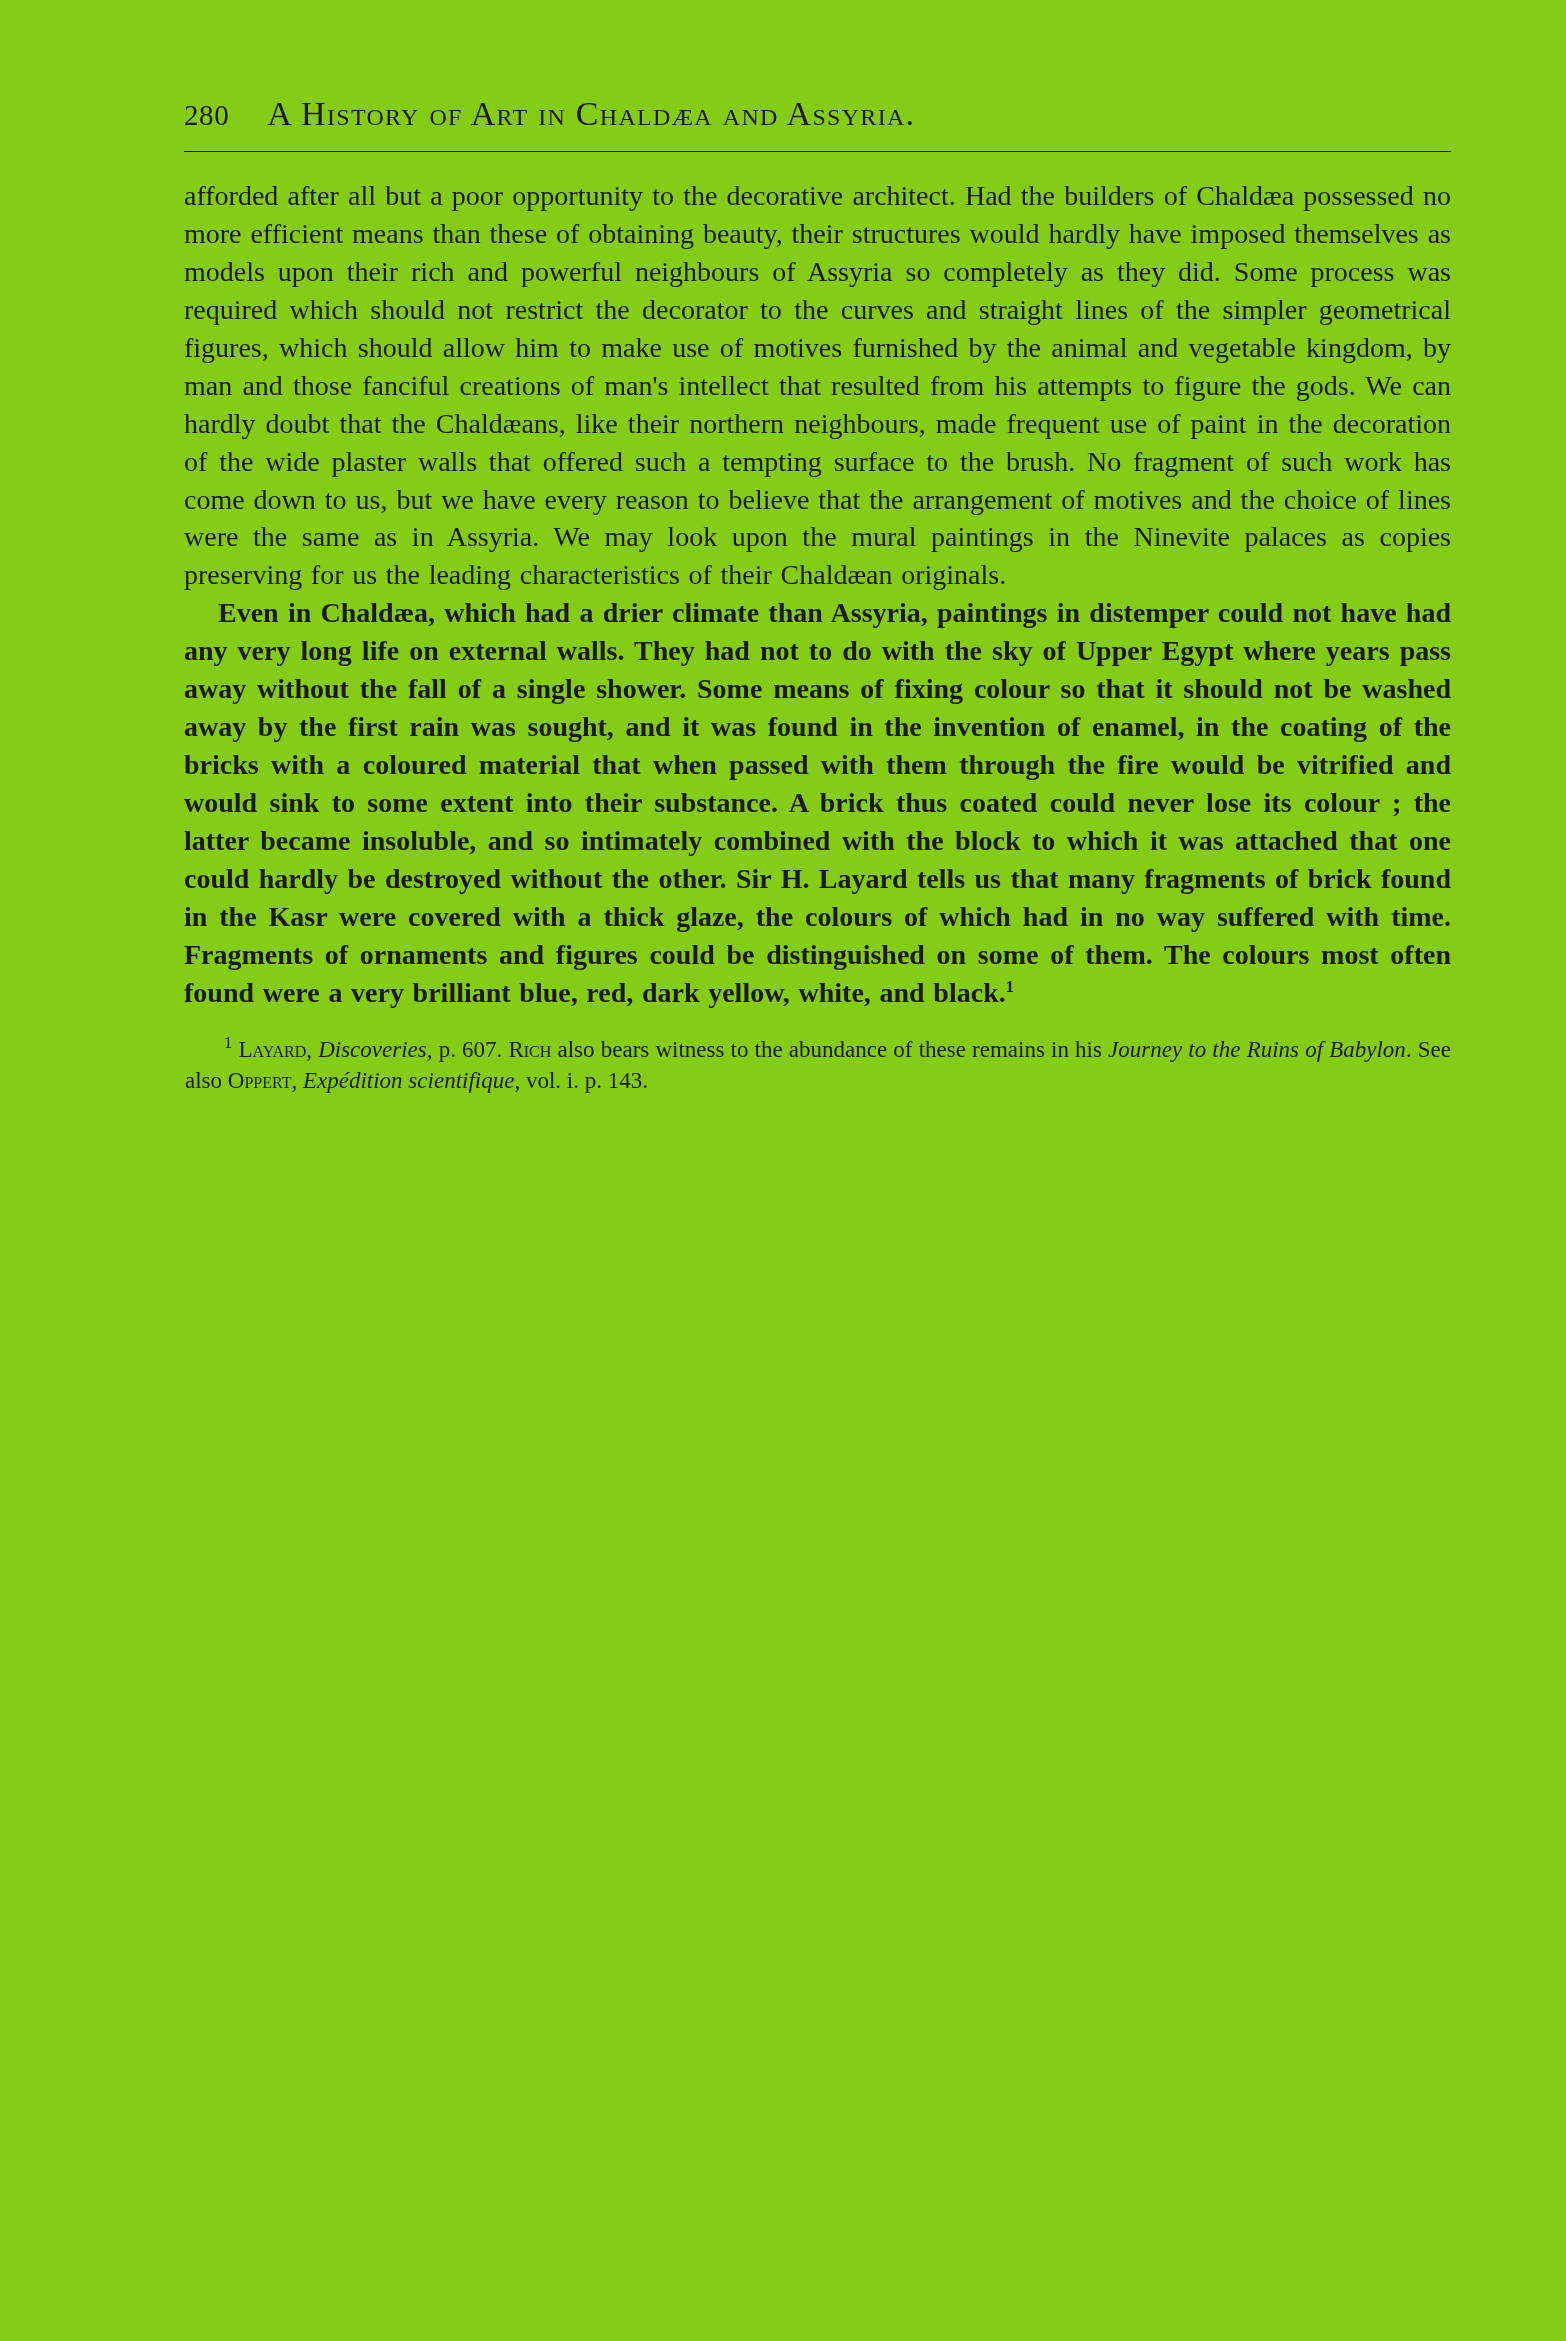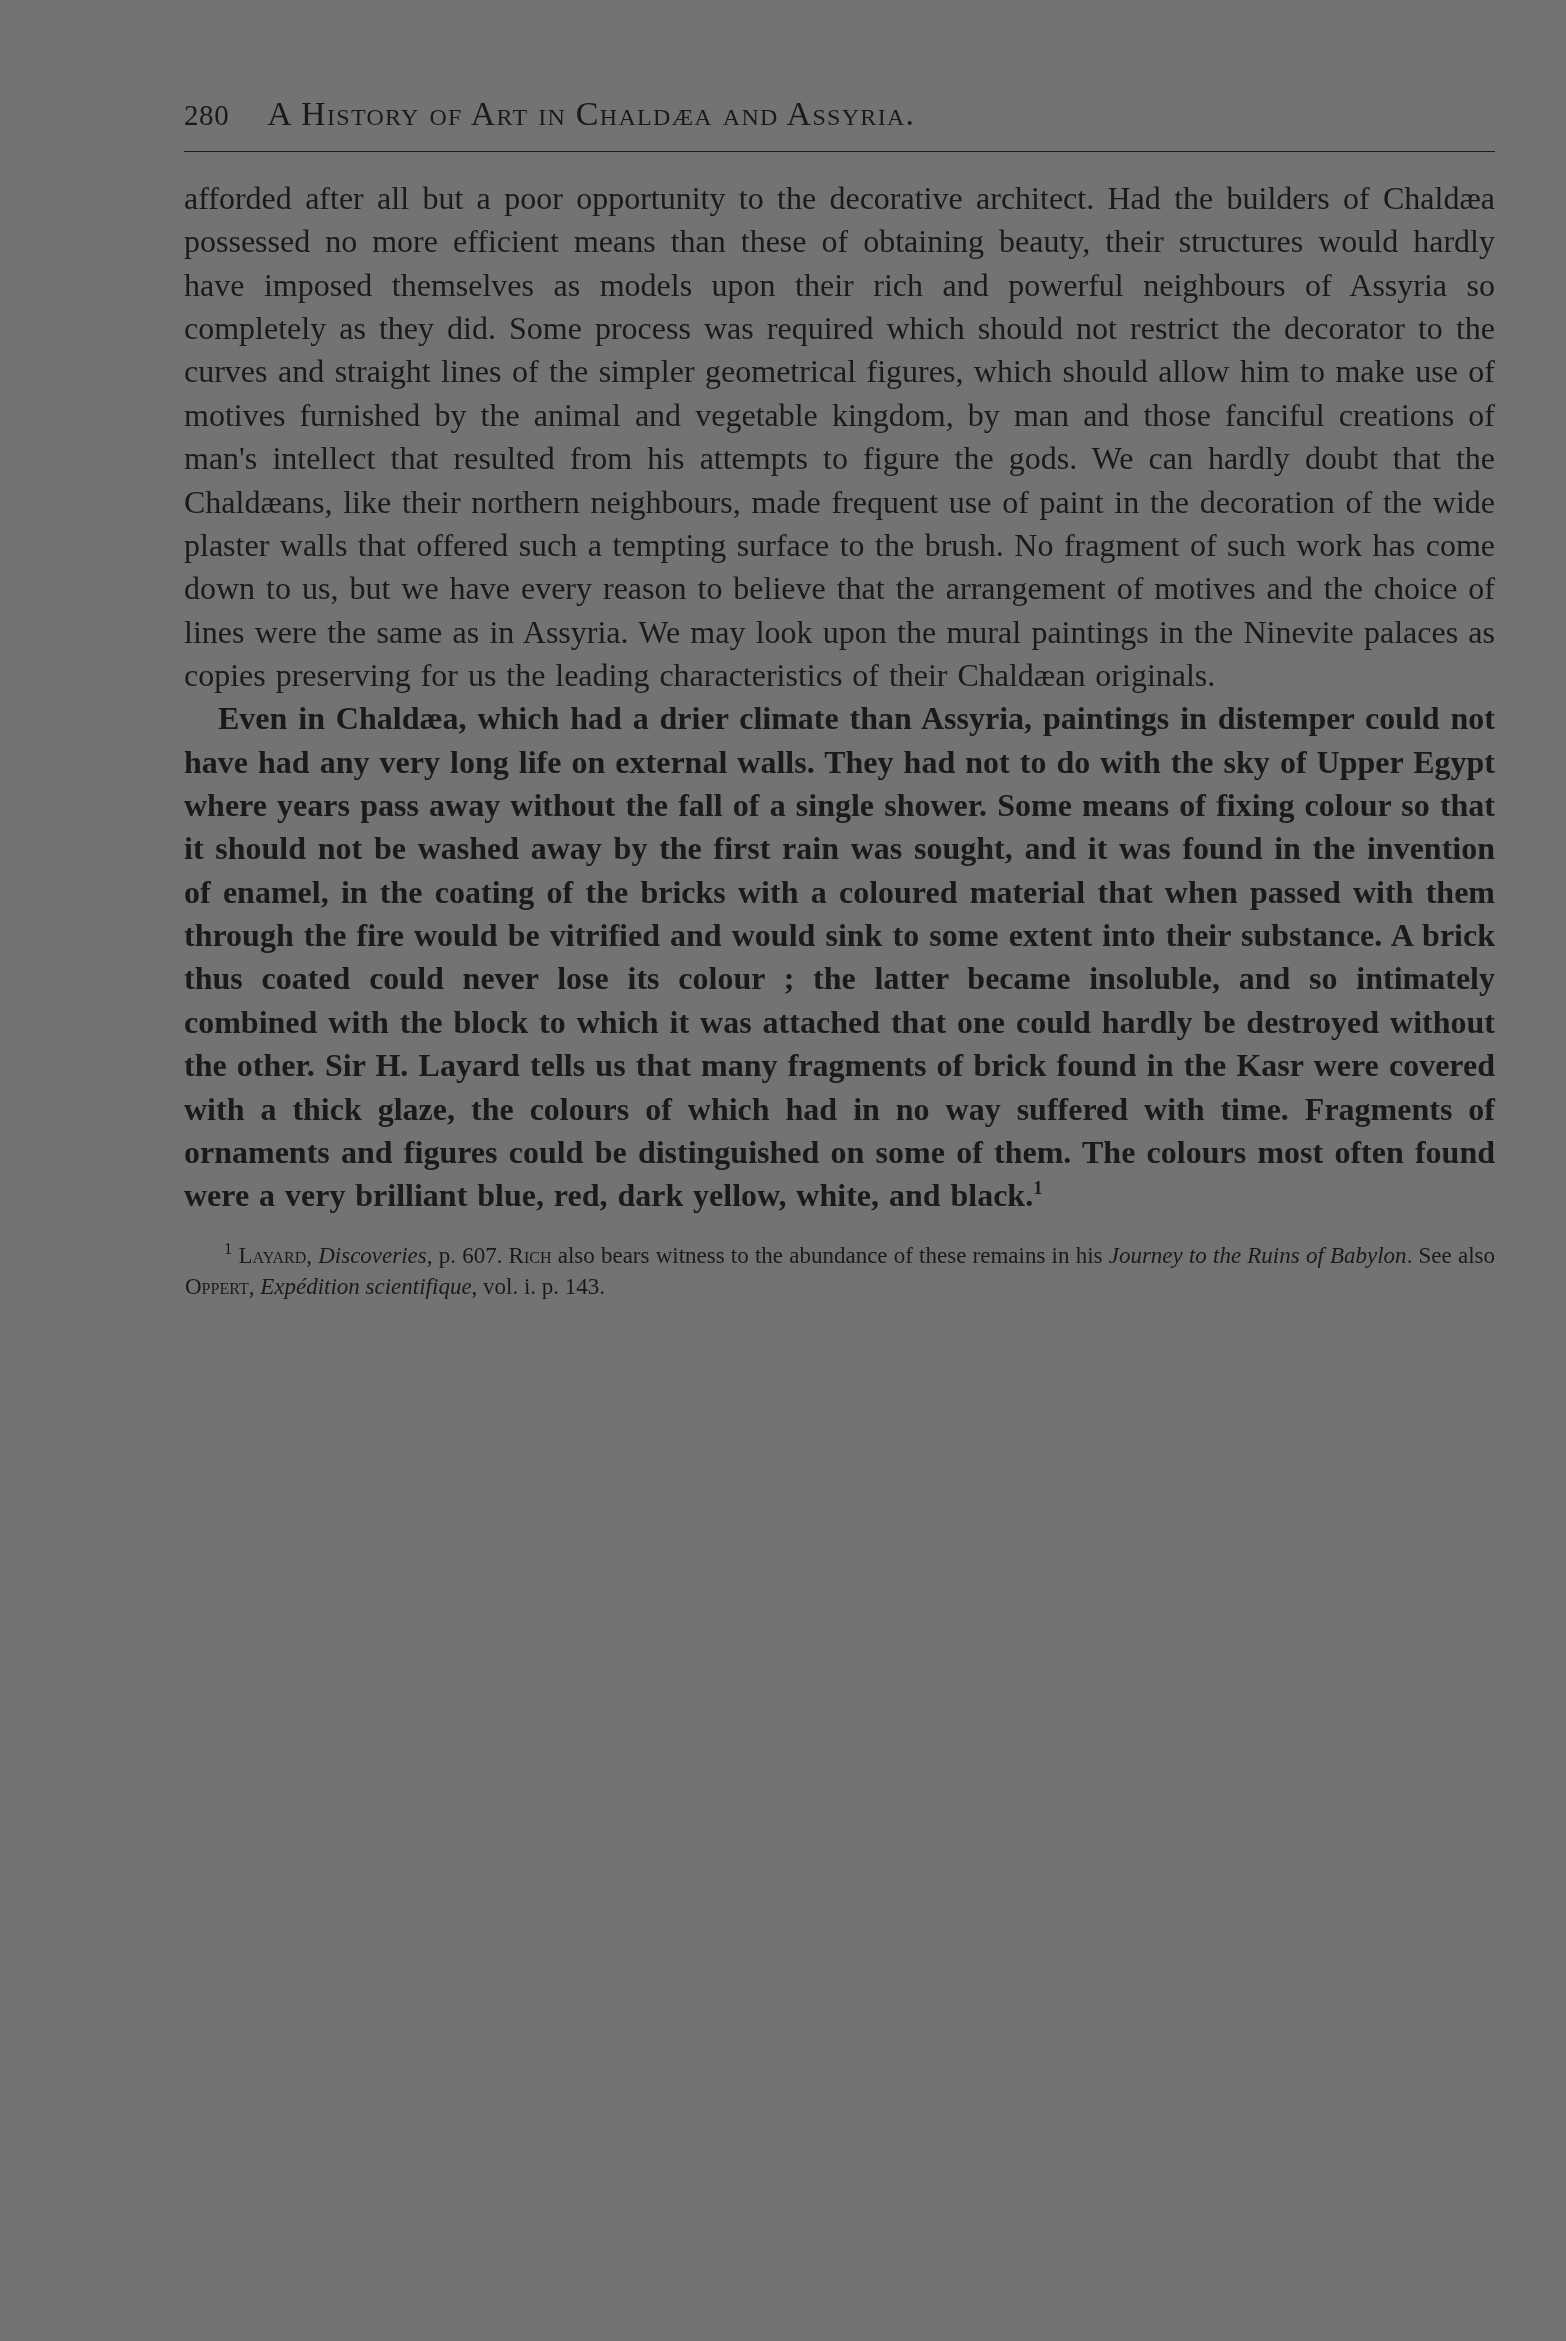--- a/index.html
+++ b/index.html
@@ -8,23 +8,23 @@
     background: #ffffff;
   }
   body {
     font-family: "Liberation Serif", serif;
     color: #1a1a1a;
   }
   .page {
     width: 1567px;
     height: 2342px;
     box-sizing: border-box;
-    padding: 95px 72px 76px 184px;
+    padding: 95px 116px 76px 184px;
     position: relative;
-    background: #737373;
+    background: #84cc16;
   }
   .header {
     display: flex;
     align-items: baseline;
     gap: 38px;
     margin-bottom: 18px;
   }
   .folio {
     font-size: 29px;
     letter-spacing: 0.6px;
@@ -37,21 +37,21 @@
     text-transform: none;
     white-space: nowrap;
   }
   .rule {
     border: 0;
     border-top: 1.9px solid #1a1a1a;
     margin: 0 0 25px 0;
     width: 100%;
   }
   .body-text p {
-    font-size: 32px;
+    font-size: 28px;
     line-height: 1.355;
     text-align: justify;
     margin: 0;
     text-indent: 0;
     word-spacing: 0.06em;
   }
   .body-text p.indent {
     text-indent: 34px;
     font-weight: bold;
   }

